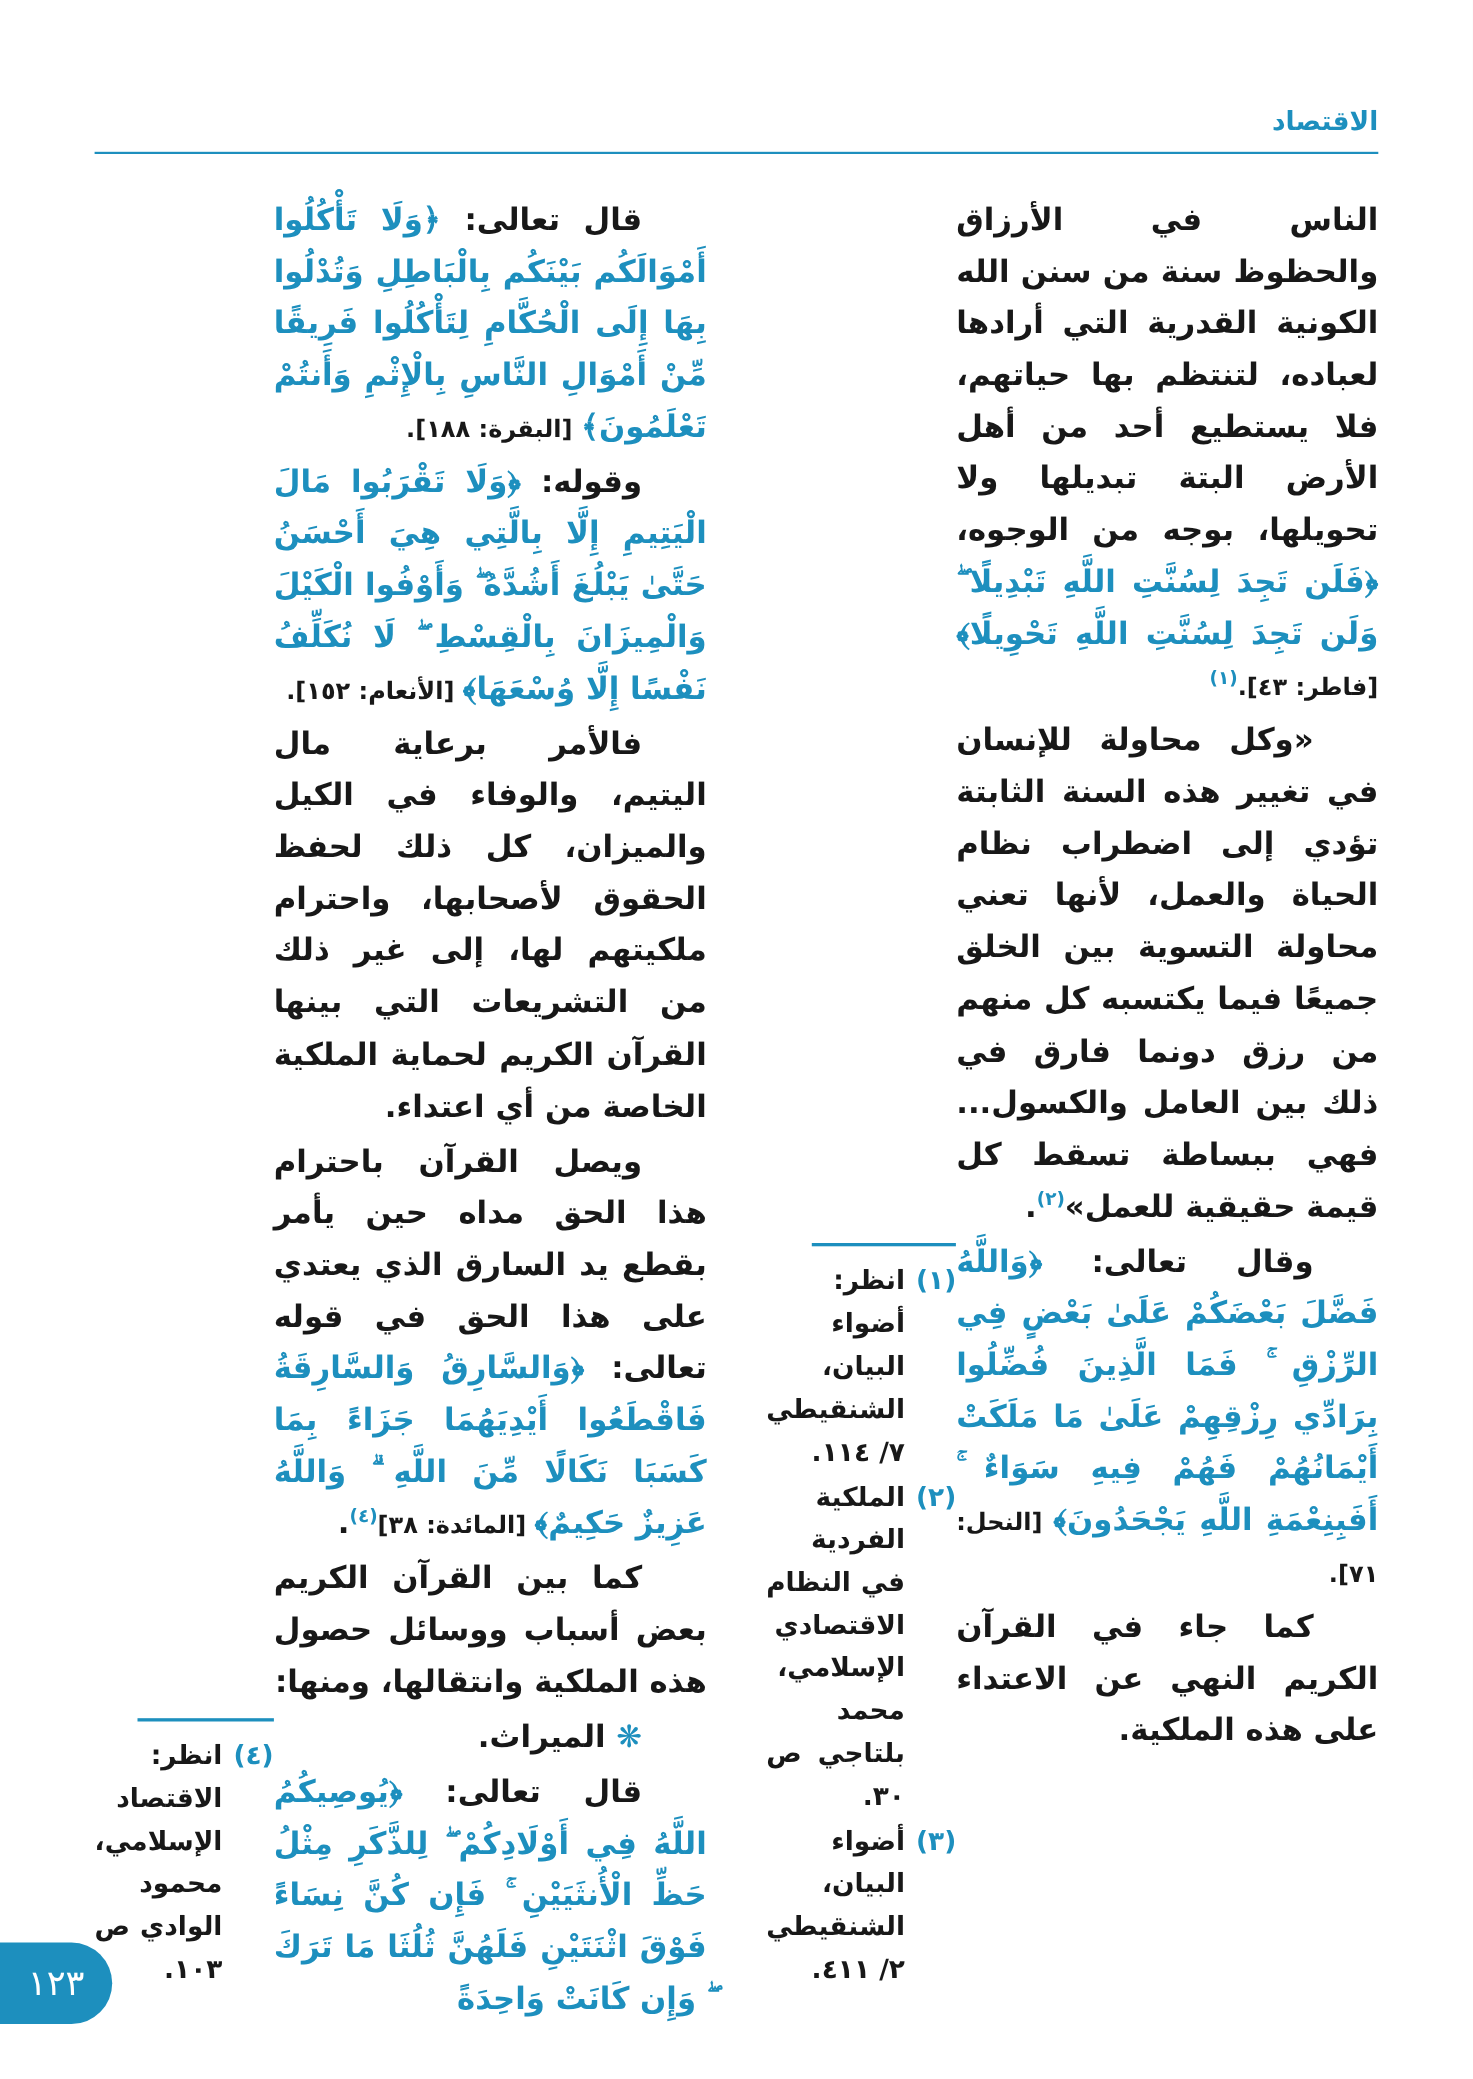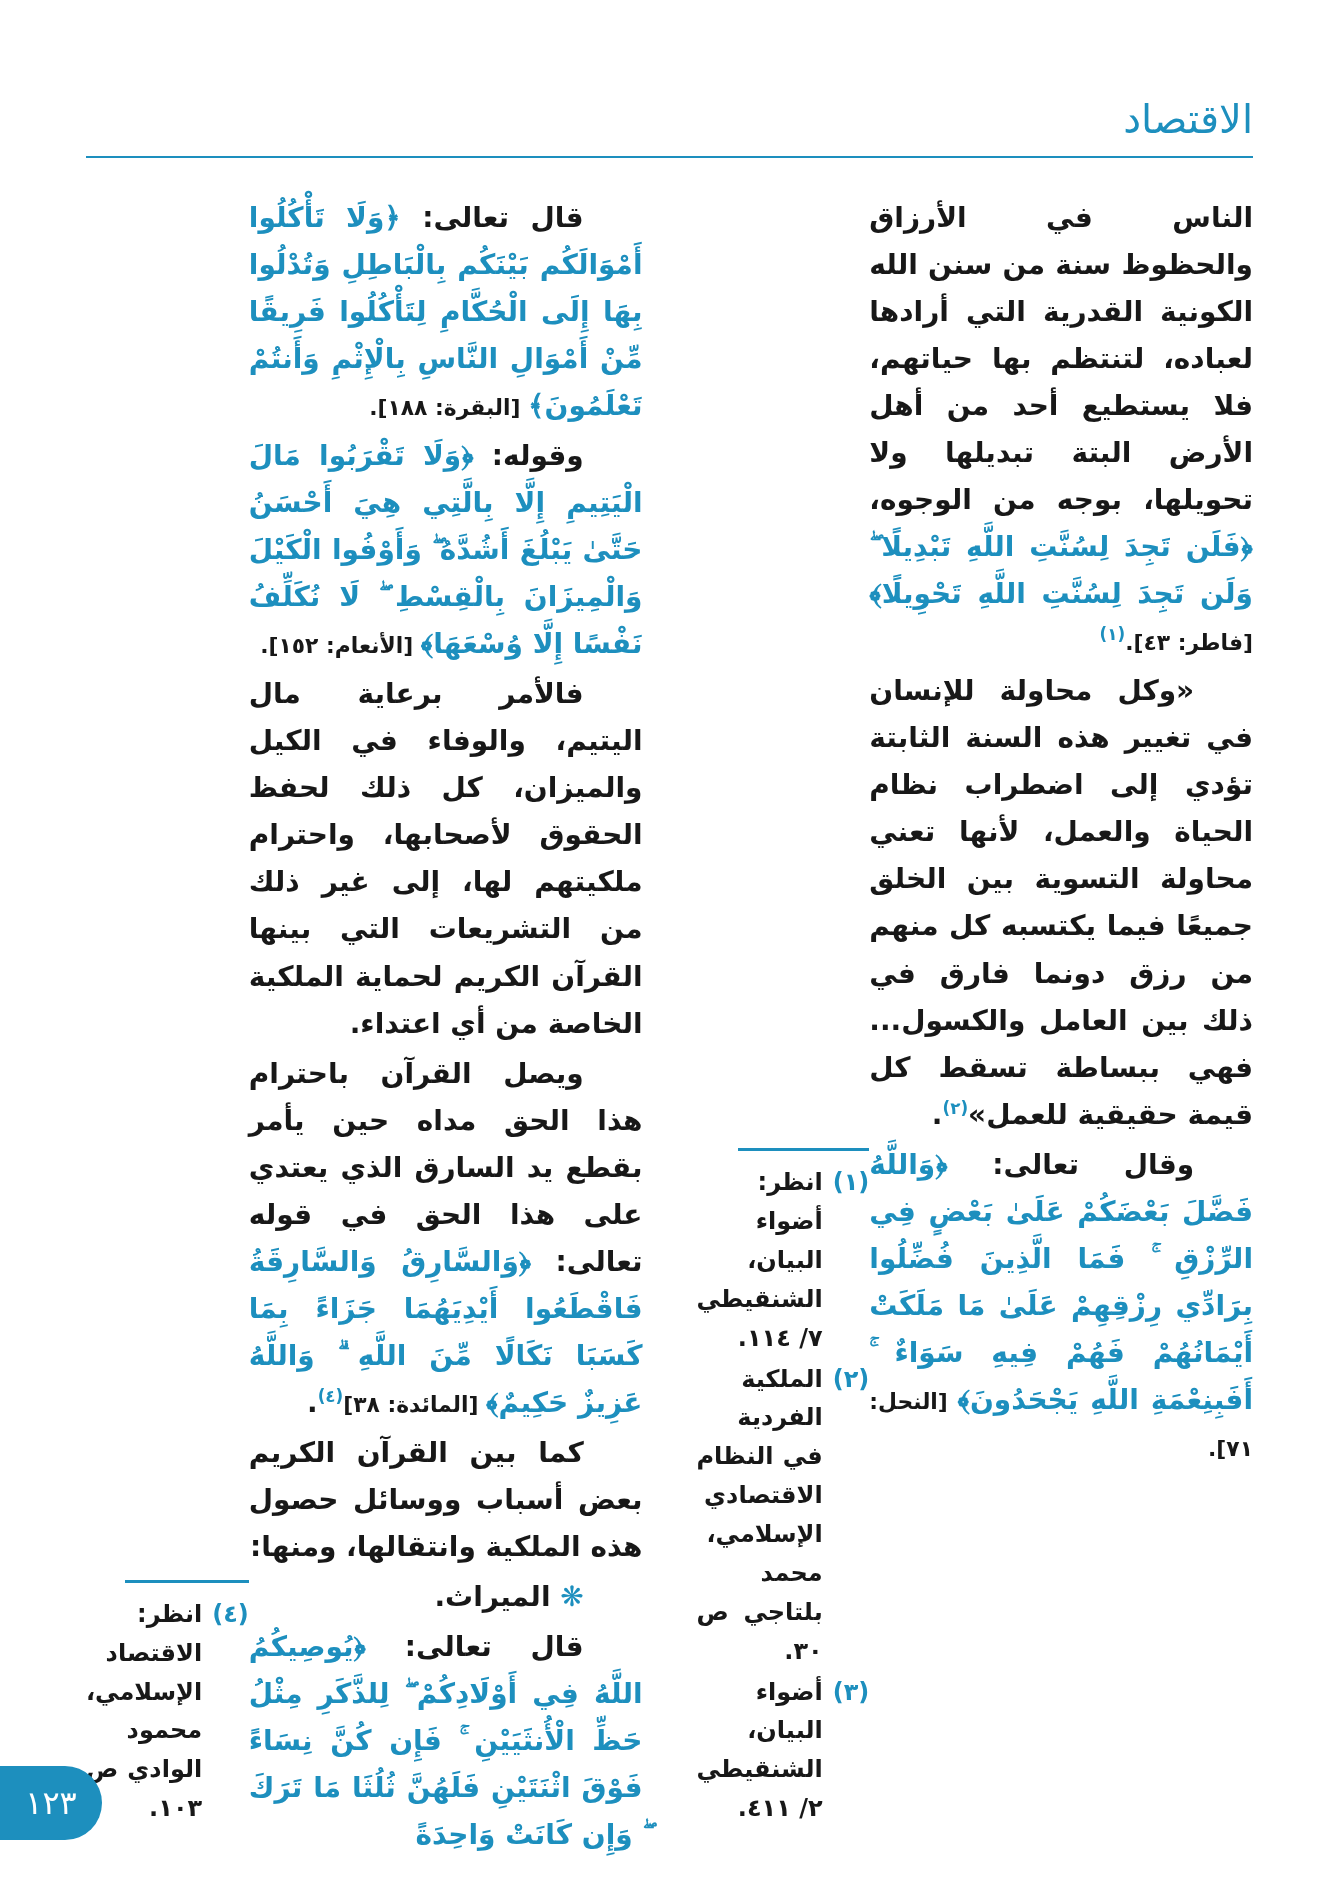--- a/index.html
+++ b/index.html
@@ -24,22 +24,22 @@
     left: 86px;
   }
 
   .page-header {
     border-bottom: 2px solid var(--accent, #1d8fbe);
     padding-bottom: 14px;
     text-align: right;
   }
   .page-header .title {
     color: var(--accent, #1d8fbe);
-    font-size: 40px;
-    font-weight: 400;
+    font-size: 24px;
+    font-weight: 700;
     letter-spacing: 0;
   }
 
   .columns {
     display: flex;
     gap: 54px;
     margin-top: 36px;
   }
 
   .column {
@@ -133,20 +133,21 @@
       <span class="title">الاقتصاد</span>
     </div>
 
     <div class="columns">
 
       <div class="column">
         <div class="col-body">
             <p class="para"><span class="seg-text">الناس في الأرزاق والحظوظ سنة من سنن الله الكونية القدرية التي أرادها لعباده، لتنتظم بها حياتهم، فلا يستطيع أحد من أهل الأرض البتة تبديلها ولا تحويلها، بوجه من الوجوه، </span><span class="seg-quran">﴿فَلَن تَجِدَ لِسُنَّتِ اللَّهِ تَبْدِيلًا ۖ وَلَن تَجِدَ لِسُنَّتِ اللَّهِ تَحْوِيلًا﴾</span><span class="seg-ref"> [فاطر: ٤٣].</span><span class="seg-note">(١)</span></p>
             <p class="para indent"><span class="seg-text">«وكل محاولة للإنسان في تغيير هذه السنة الثابتة تؤدي إلى اضطراب نظام الحياة والعمل، لأنها تعني محاولة التسوية بين الخلق جميعًا فيما يكتسبه كل منهم من رزق دونما فارق في ذلك بين العامل والكسول... فهي ببساطة تسقط كل قيمة حقيقية للعمل»</span><span class="seg-note">(٢)</span><span class="seg-text">.</span></p>
             <p class="para indent"><span class="seg-text">وقال تعالى: </span><span class="seg-quran">﴿وَاللَّهُ فَضَّلَ بَعْضَكُمْ عَلَىٰ بَعْضٍ فِي الرِّزْقِ ۚ فَمَا الَّذِينَ فُضِّلُوا بِرَادِّي رِزْقِهِمْ عَلَىٰ مَا مَلَكَتْ أَيْمَانُهُمْ فَهُمْ فِيهِ سَوَاءٌ ۚ أَفَبِنِعْمَةِ اللَّهِ يَجْحَدُونَ﴾</span><span class="seg-ref"> [النحل: ٧١].</span></p>
+            <p class="para indent"><span class="seg-text">كما جاء في القرآن الكريم النهي عن الاعتداء على هذه الملكية.</span></p>
           </div>
         <div class="footnotes">
           <div class="fn-rule"></div>
         <div class="footnote">
               <span class="fn-num">(١)</span>
               <span class="fn-text">انظر: أضواء البيان، الشنقيطي ٧/ ١١٤.</span>
             </div>
             <div class="footnote">
               <span class="fn-num">(٢)</span>
               <span class="fn-text">الملكية الفردية في النظام الاقتصادي الإسلامي، محمد بلتاجي ص ٣٠.</span>

